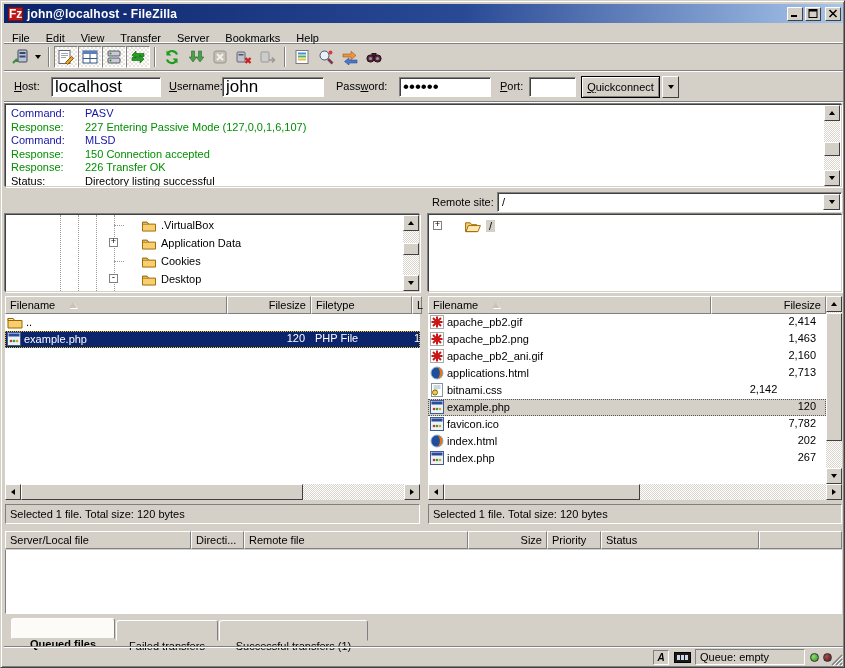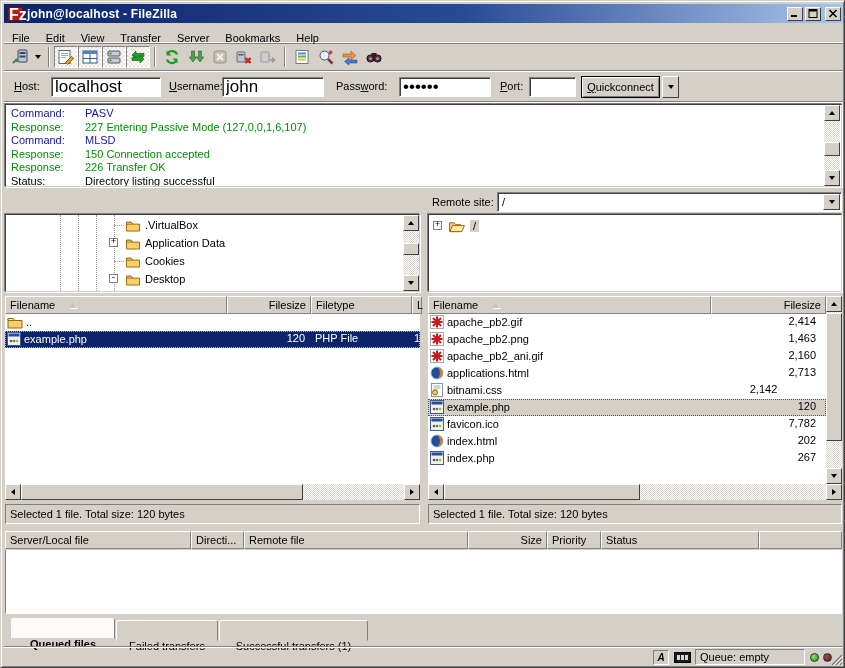--- a/index.html
+++ b/index.html
@@ -10,21 +10,21 @@
     box-shadow: inset 1px 1px 0 #fff, inset -1px -1px 0 #808080; overflow:hidden; }
   .sunken2 { border:1px solid; border-color:#404040 #d4d0c8 #d4d0c8 #404040; box-shadow:-1px -1px 0 #808080, 1px 1px 0 #fff; }
   .raised { border:1px solid; border-color:#fff #404040 #404040 #fff; background:#d4d0c8; }
   .abs { position:absolute; }
 
   
   #titlebar { left:3px; top:3px; width:839px; height:19px;
     background:linear-gradient(90deg,#0b246b 0%, #2a4a96 55%, #a8c6ea 100%);
     display:flex; align-items:center; padding:0 2px; }
   #fzlogo { width:15px; height:14px; background:#c01818; border:1px solid #7a0f0f;
-    color:#fff; font-weight:bold; font-size:16px; text-align:center; line-height:13px; margin:0 4px 0 2px; }
+    color:#fff; font-weight:bold; font-size:12px; text-align:center; line-height:13px; margin:0 4px 0 2px; }
   #title { color:#fff; font-weight:bold; font-size:12px; letter-spacing:.2px; flex:1; }
   .winbtn { width:16px; height:14px; margin-left:2px; display:flex; align-items:center; justify-content:center; }
   .winbtn svg { display:block; }
 
   
   #menubar { left:3px; top:22px; width:839px; height:20px; display:flex; align-items:center;
     border-bottom:1px solid #fff; box-shadow:0 1px 0 #808080; }
   .menuitem { padding:3px 8px; font-size:11px;margin-top:11px; }
 
   
@@ -65,21 +65,21 @@
   
   .sitelabel { position:absolute; top:3px; left:4px; font-size:11px; padding:2px 4px; }
   .combo { position:absolute; top:0; height:20px; background:#fff; border:1px solid; border-color:#808080 #fff #fff #808080;
     box-shadow:inset 1px 1px 0 #404040; font-size:11px; display:flex; align-items:center; padding-left:4px; }
   .combobtn { position:absolute; right:1px; top:1px; width:17px; height:16px; display:flex; align-items:center; justify-content:center; }
   .redact { display:inline-block; width:52px; height:10px; margin:0 1px; border-radius:2px;
     background:linear-gradient(90deg,#b8b4ac,#cfcbc2 30%,#b8b4ac 60%,#d6d2c9); filter:blur(1px); }
 
   
   .treepanel { background:#fff; overflow:hidden; }
-  .treerow { position:absolute; height:18px; display:flex; align-items:center; font-size:11px; }
+  .treerow { position:absolute; height:18px; display:flex; align-items:center; font-size:11px;padding-left:16px; }
   .guide { position:absolute; border-left:1px dotted #9a9a9a; top:0; bottom:0; }
   .hguide { position:absolute; border-top:1px dotted #9a9a9a; height:0; }
   .expander { position:absolute; width:9px; height:9px; background:#fff; border:1px solid #808080;
     font-size:9px; line-height:7px; text-align:center; font-family:"Liberation Mono",monospace; }
   .ticon { width:16px; height:13px; margin-right:4px; }
 
   
   .hdrseg { position:absolute; top:0; height:18px; background:#d4d0c8; font-size:11px; padding:2px 4px;
     border:1px solid; border-color:#fff #808080 #808080 #fff; display:flex; align-items:center; }
   .sortarrow { width:0; height:0; border-left:4px solid transparent; border-right:4px solid transparent;

